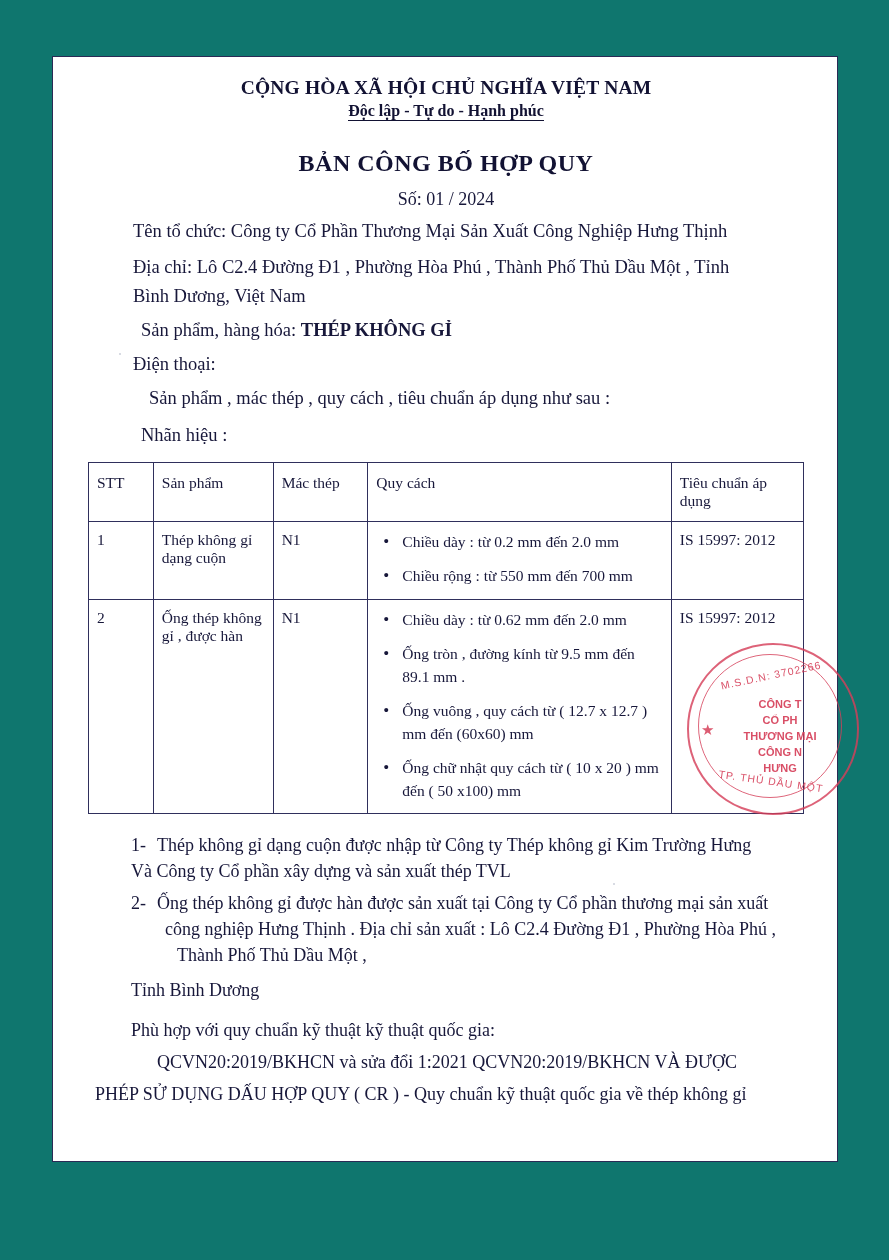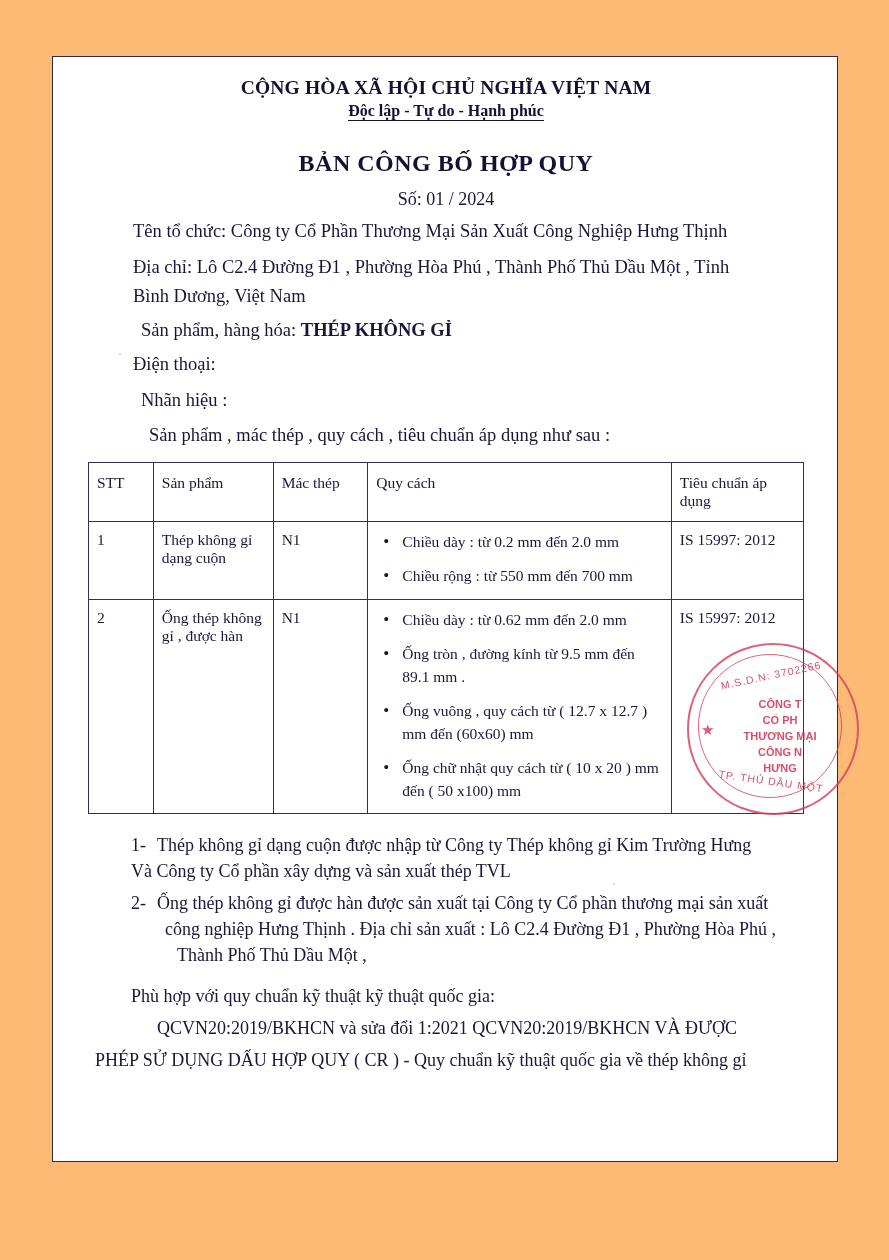--- a/index.html
+++ b/index.html
@@ -13,21 +13,21 @@
     font-family: "Liberation Serif", serif;
     color: #1a1a33;
     position: relative;
     overflow: hidden;
   }
   .page {
     position: absolute;
     left: 0; top: 0;
     width: 889px;
     height: 1260px;
-    background: #fdba74;
+    background: #0f766e;
   }
   .doc-border {
     position: absolute;
     left: 52px;
     top: 56px;
     width: 786px;
     height: 1106px;
     border: 1.5px solid #2a2a55;
     box-sizing: border-box;
     background: #ffffff;
@@ -246,22 +246,22 @@
       <div class="doc-number">Số: 01 / 2024</div>
 
       <div class="field-line">Tên tổ chức: Công ty Cổ Phần Thương Mại Sản Xuất Công Nghiệp Hưng Thịnh</div>
       <div class="field-line tight">Địa chỉ: Lô C2.4 Đường Đ1 , Phường Hòa Phú , Thành Phố Thủ Dầu Một , Tỉnh</div>
       <div class="field-line tight" style="margin-top:2px">Bình Dương, Việt Nam</div>
       <div class="field-line indent-2">
         <span>Sản phẩm, hàng hóa: </span><b>THÉP KHÔNG GỈ</b>
       </div>
 
       <div class="field-line">Điện thoại:</div>
+      <div class="field-line indent-3">Sản phẩm , mác thép , quy cách , tiêu chuẩn áp dụng như sau :</div>
       <div class="field-line indent-2 tight">Nhãn hiệu :</div>
-      <div class="field-line indent-3">Sản phẩm , mác thép , quy cách , tiêu chuẩn áp dụng như sau :</div>
 
       <table class="spec">
         <thead>
           <tr>
             <th class="col-stt">STT</th>
             <th class="col-sp">Sản phẩm</th>
             <th class="col-mac">Mác thép</th>
             <th class="col-qc">Quy cách</th>
             <th class="col-tc">Tiêu chuẩn áp dụng</th>
           </tr>
@@ -301,20 +301,21 @@
           <span class="note-num">1-</span>
           <div class="note-cont">Thép không gỉ dạng cuộn được nhập từ Công ty Thép không gỉ Kim Trường Hưng</div>
           <div style="margin-left:-26px">Và Công ty Cổ phần xây dựng và sản xuất thép TVL</div>
         </div>
         <div class="note-item">
           <span class="note-num">2-</span>
           <div class="note-cont">Ống thép không gỉ được hàn được sản xuất tại Công ty Cổ phần thương mại sản xuất</div>
           <div style="margin-left:8px">công nghiệp Hưng Thịnh . Địa chỉ sản xuất : Lô C2.4 Đường Đ1 , Phường Hòa Phú ,</div>
           <div style="margin-left:20px">Thành Phố Thủ Dầu Một ,</div>
         </div>
+        <div class="plain-line">Tỉnh Bình Dương</div>
         <div class="conform">Phù hợp với quy chuẩn kỹ thuật kỹ thuật quốc gia:</div>
         <div class="qcvn-block qcvn-indent">QCVN20:2019/BKHCN và sửa đổi 1:2021  QCVN20:2019/BKHCN VÀ ĐƯỢC</div>
         <div class="qcvn-block" style="margin-left:-36px">PHÉP SỬ DỤNG DẤU HỢP QUY ( CR ) -  Quy chuẩn kỹ thuật quốc gia về thép không gỉ</div>
       </div>
 
     </div>
 
     <div class="stamp">
       <div class="stamp-outer"></div>
       <div class="stamp-inner"></div>

